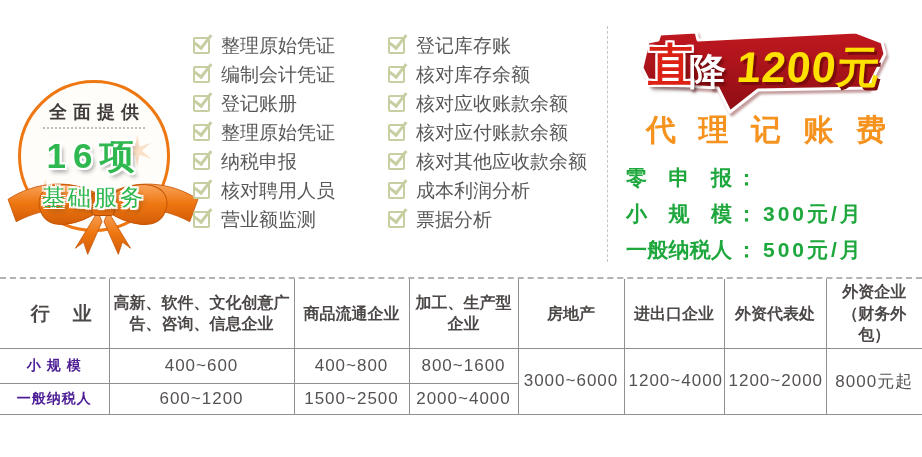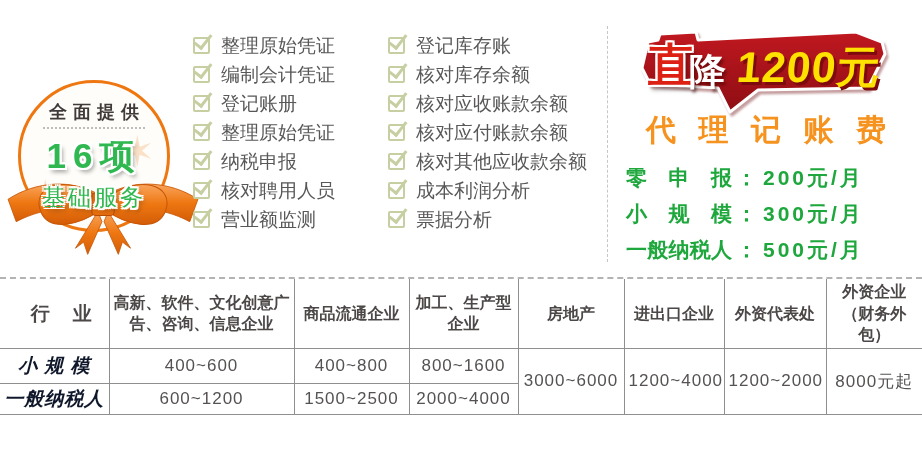--- a/index.html
+++ b/index.html
@@ -66,21 +66,21 @@
   .table-wrap{position:absolute;left:0;top:277px;width:922px;border-top:2px dashed #b3b3b3;}
   table{border-collapse:collapse;table-layout:fixed;width:922px;}
   th,td{border-bottom:1px solid var(--table-border,#8f8f8f);
         border-left:1px solid var(--table-border,#8f8f8f);
         text-align:center;vertical-align:middle;padding:2px 4px;}
   th:first-child,td.rlabel{border-left:none;}
   tr.hrow{height:62px;} tr.r1{height:35px;} tr.r2{height:31px;}
   th{font-weight:700;font-size:16px;line-height:1.35;color:#4c4847;}
   th.big{font-size:19px;letter-spacing:2px;padding-left:20px;}
   td{font-size:17px;color:#565252;letter-spacing:1px;}
-  td.rlabel{font-weight:700;font-size:19px;color:#0f172a;font-style:italic;}
+  td.rlabel{font-weight:700;font-size:14px;color:#4c1d95;}
 </style>
 </head>
 <body>
 
 <div class="stage">
 
   <div class="badge">
     <div class="badge-circle">
       <span class="star s1"></span>
       <span class="star s2"></span>
@@ -200,21 +200,20 @@
     <span class="zhi">直</span>
     <span class="jiang">降</span>
     <span class="amt">1200元</span>
   </div>
 
   <h2 class="agency-title">代理记账费</h2>
 
   <div class="price-line p1">
     <span class="plabel">零申报</span>
     <span class="pcolon">：</span>
-    <span class="pval">200元/月</span>
   </div>
   <div class="price-line p2">
     <span class="plabel">小规模</span>
     <span class="pcolon">：</span>
     <span class="pval">300元/月</span>
   </div>
   <div class="price-line p3">
     <span class="plabel">一般纳税人</span>
     <span class="pcolon">：</span>
     <span class="pval">500元/月</span>

